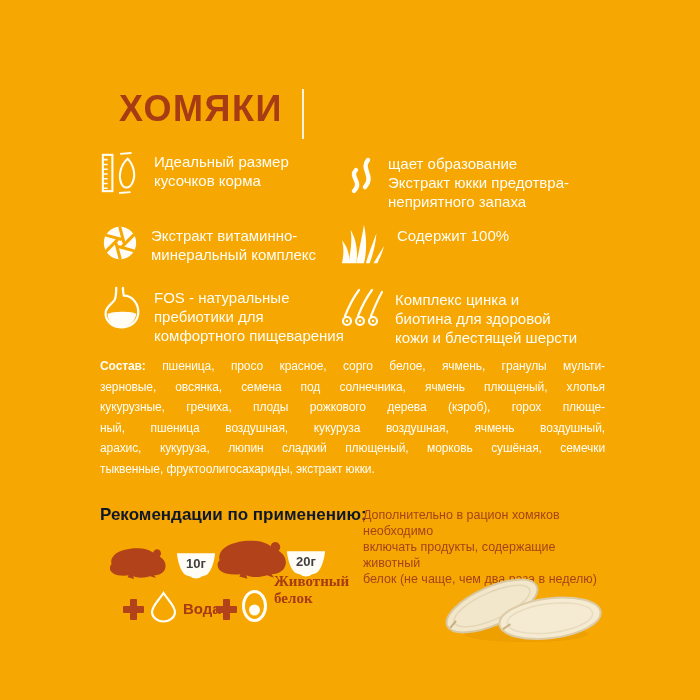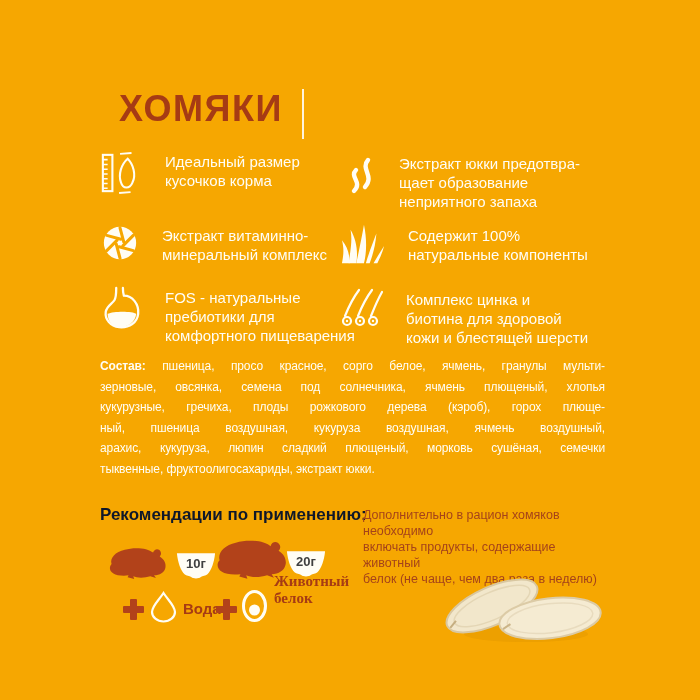--- a/index.html
+++ b/index.html
@@ -6,21 +6,21 @@
   .canvas{
     position:relative;width:700px;height:700px;overflow:hidden;
     background:#F6A701;font-family:"Liberation Sans",sans-serif;
   }
   
   .header{position:absolute;left:119px;top:85px;display:flex;align-items:stretch;}
   .brand{color:#A63B14;font-size:36px;font-weight:bold;letter-spacing:1.5px;line-height:1;padding-top:6px;}
   .hdr-divider{width:2px;background:#FFF3DC;margin:4px 13px 0 19px;height:50px;}
   .product-title{color:#FFFDF5;font-size:26px;font-weight:bold;line-height:1.2;}
   
-  .feature{position:absolute;display:flex;gap:11px;}
+  .feature{position:absolute;display:flex;}
   .f-icon{flex:0 0 auto;}
   .f-text{color:#FFFDF5;font-size:15px;line-height:19px;margin-left:12px;padding-top:2px;}
   .icon-svg{display:block;}
   
   .composition{position:absolute;left:100px;top:356px;width:505px;color:#FFFDF5;
     font-size:12px;line-height:20.5px;letter-spacing:-0.1px;}
   .comp-line{text-align:justify;text-align-last:justify;}
   .comp-line.last{text-align-last:left;}
   .comp-label{font-weight:bold;}
   
@@ -64,22 +64,22 @@
   </div>
 
   <div class="feature" style="left:346px;top:152px;">
     <div class="f-icon">
       <svg class="icon-svg" width="30" height="50" viewBox="0 0 30 50" fill="none" stroke="#FFFDF5" stroke-linecap="round">
         <path d="M10,18 C3,25 17,30 8,39" stroke-width="4.4"></path>
         <path d="M22,8 C14,17 29,24 19,35" stroke-width="4.4"></path>
       </svg>
     </div>
     <div class="f-text">
+      <div>щает образование</div>
       <div>Экстракт юкки предотвра-</div>
-      <div>щает образование</div>
       <div>неприятного запаха</div>
     </div>
   </div>
 
   <div class="feature" style="left:101px;top:224px;">
     <div class="f-icon">
       <svg class="icon-svg" width="38" height="38" viewBox="0 0 40 40">
         <circle cx="20" cy="20" r="17" fill="#FFFDF5"></circle>
         <g stroke="#F6A701" stroke-width="3.2" stroke-linecap="round">
           <line x1="20" y1="4" x2="24" y2="19"></line>
@@ -102,21 +102,20 @@
       <svg class="icon-svg" width="44" height="40" viewBox="0 0 46 40" fill="#FFFDF5">
         <path d="M1,40 C3,30 3,24 1,16 C7,23 9,31 9,40 Z"></path>
         <path d="M8,40 C10,26 12,16 10,5 C16,15 18,28 16,40 Z"></path>
         <path d="M16,40 C19,26 22,12 24,0 C27,14 27,29 24,40 Z"></path>
         <path d="M26,40 C29,30 33,19 37,9 C36,22 33,32 30,40 Z"></path>
         <path d="M34,40 C38,33 42,27 45,22 C43,30 40,36 38,40 Z"></path>
       </svg>
     </div>
     <div class="f-text">
       <div>Содержит 100%</div>
-      <div>натуральные компоненты</div>
     </div>
   </div>
 
   <div class="feature" style="left:341px;top:288px;">
     <div class="f-icon">
       <svg class="icon-svg" width="42" height="44" viewBox="0 0 42 44" fill="none" stroke="#FFFDF5">
         <path d="M4,28 C8,18 12,10 18,2" stroke-width="2.2" stroke-linecap="round"></path>
         <path d="M17,28 C21,18 25,10 31,2" stroke-width="2.2" stroke-linecap="round"></path>
         <path d="M30,28 C34,18 37,11 41,4" stroke-width="2.2" stroke-linecap="round"></path>
         <circle cx="6" cy="33" r="4" stroke-width="2.2"></circle>

